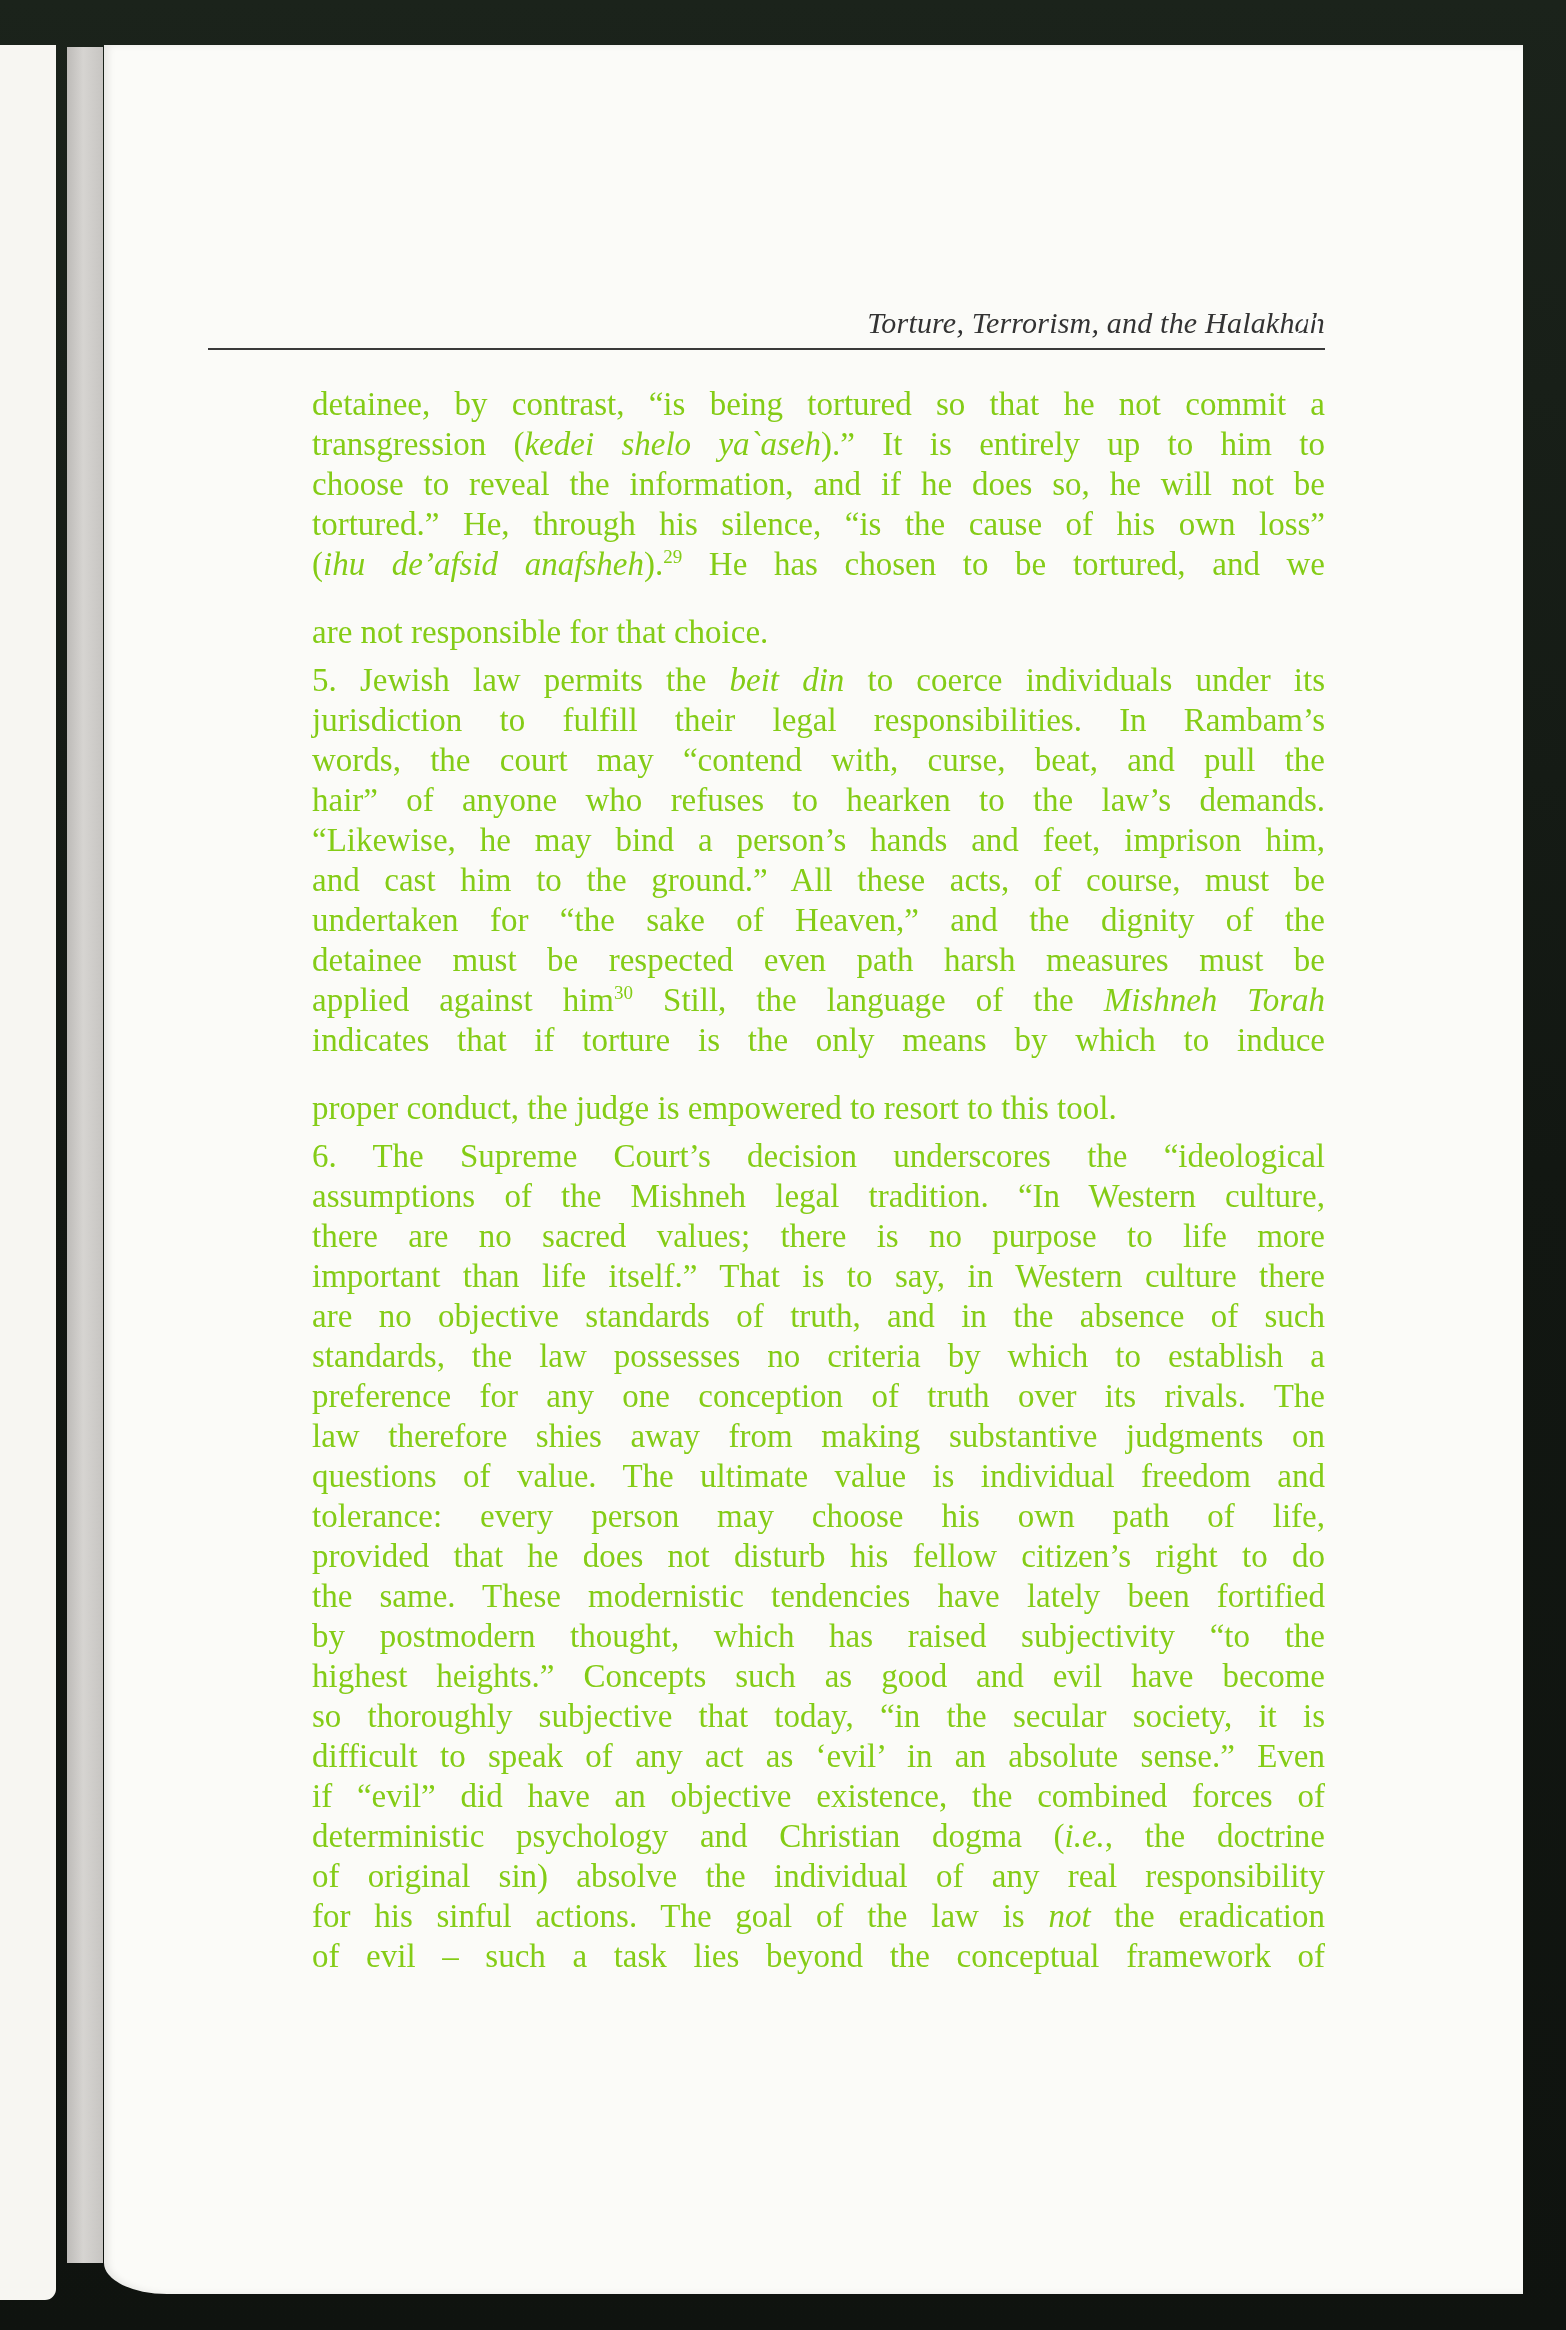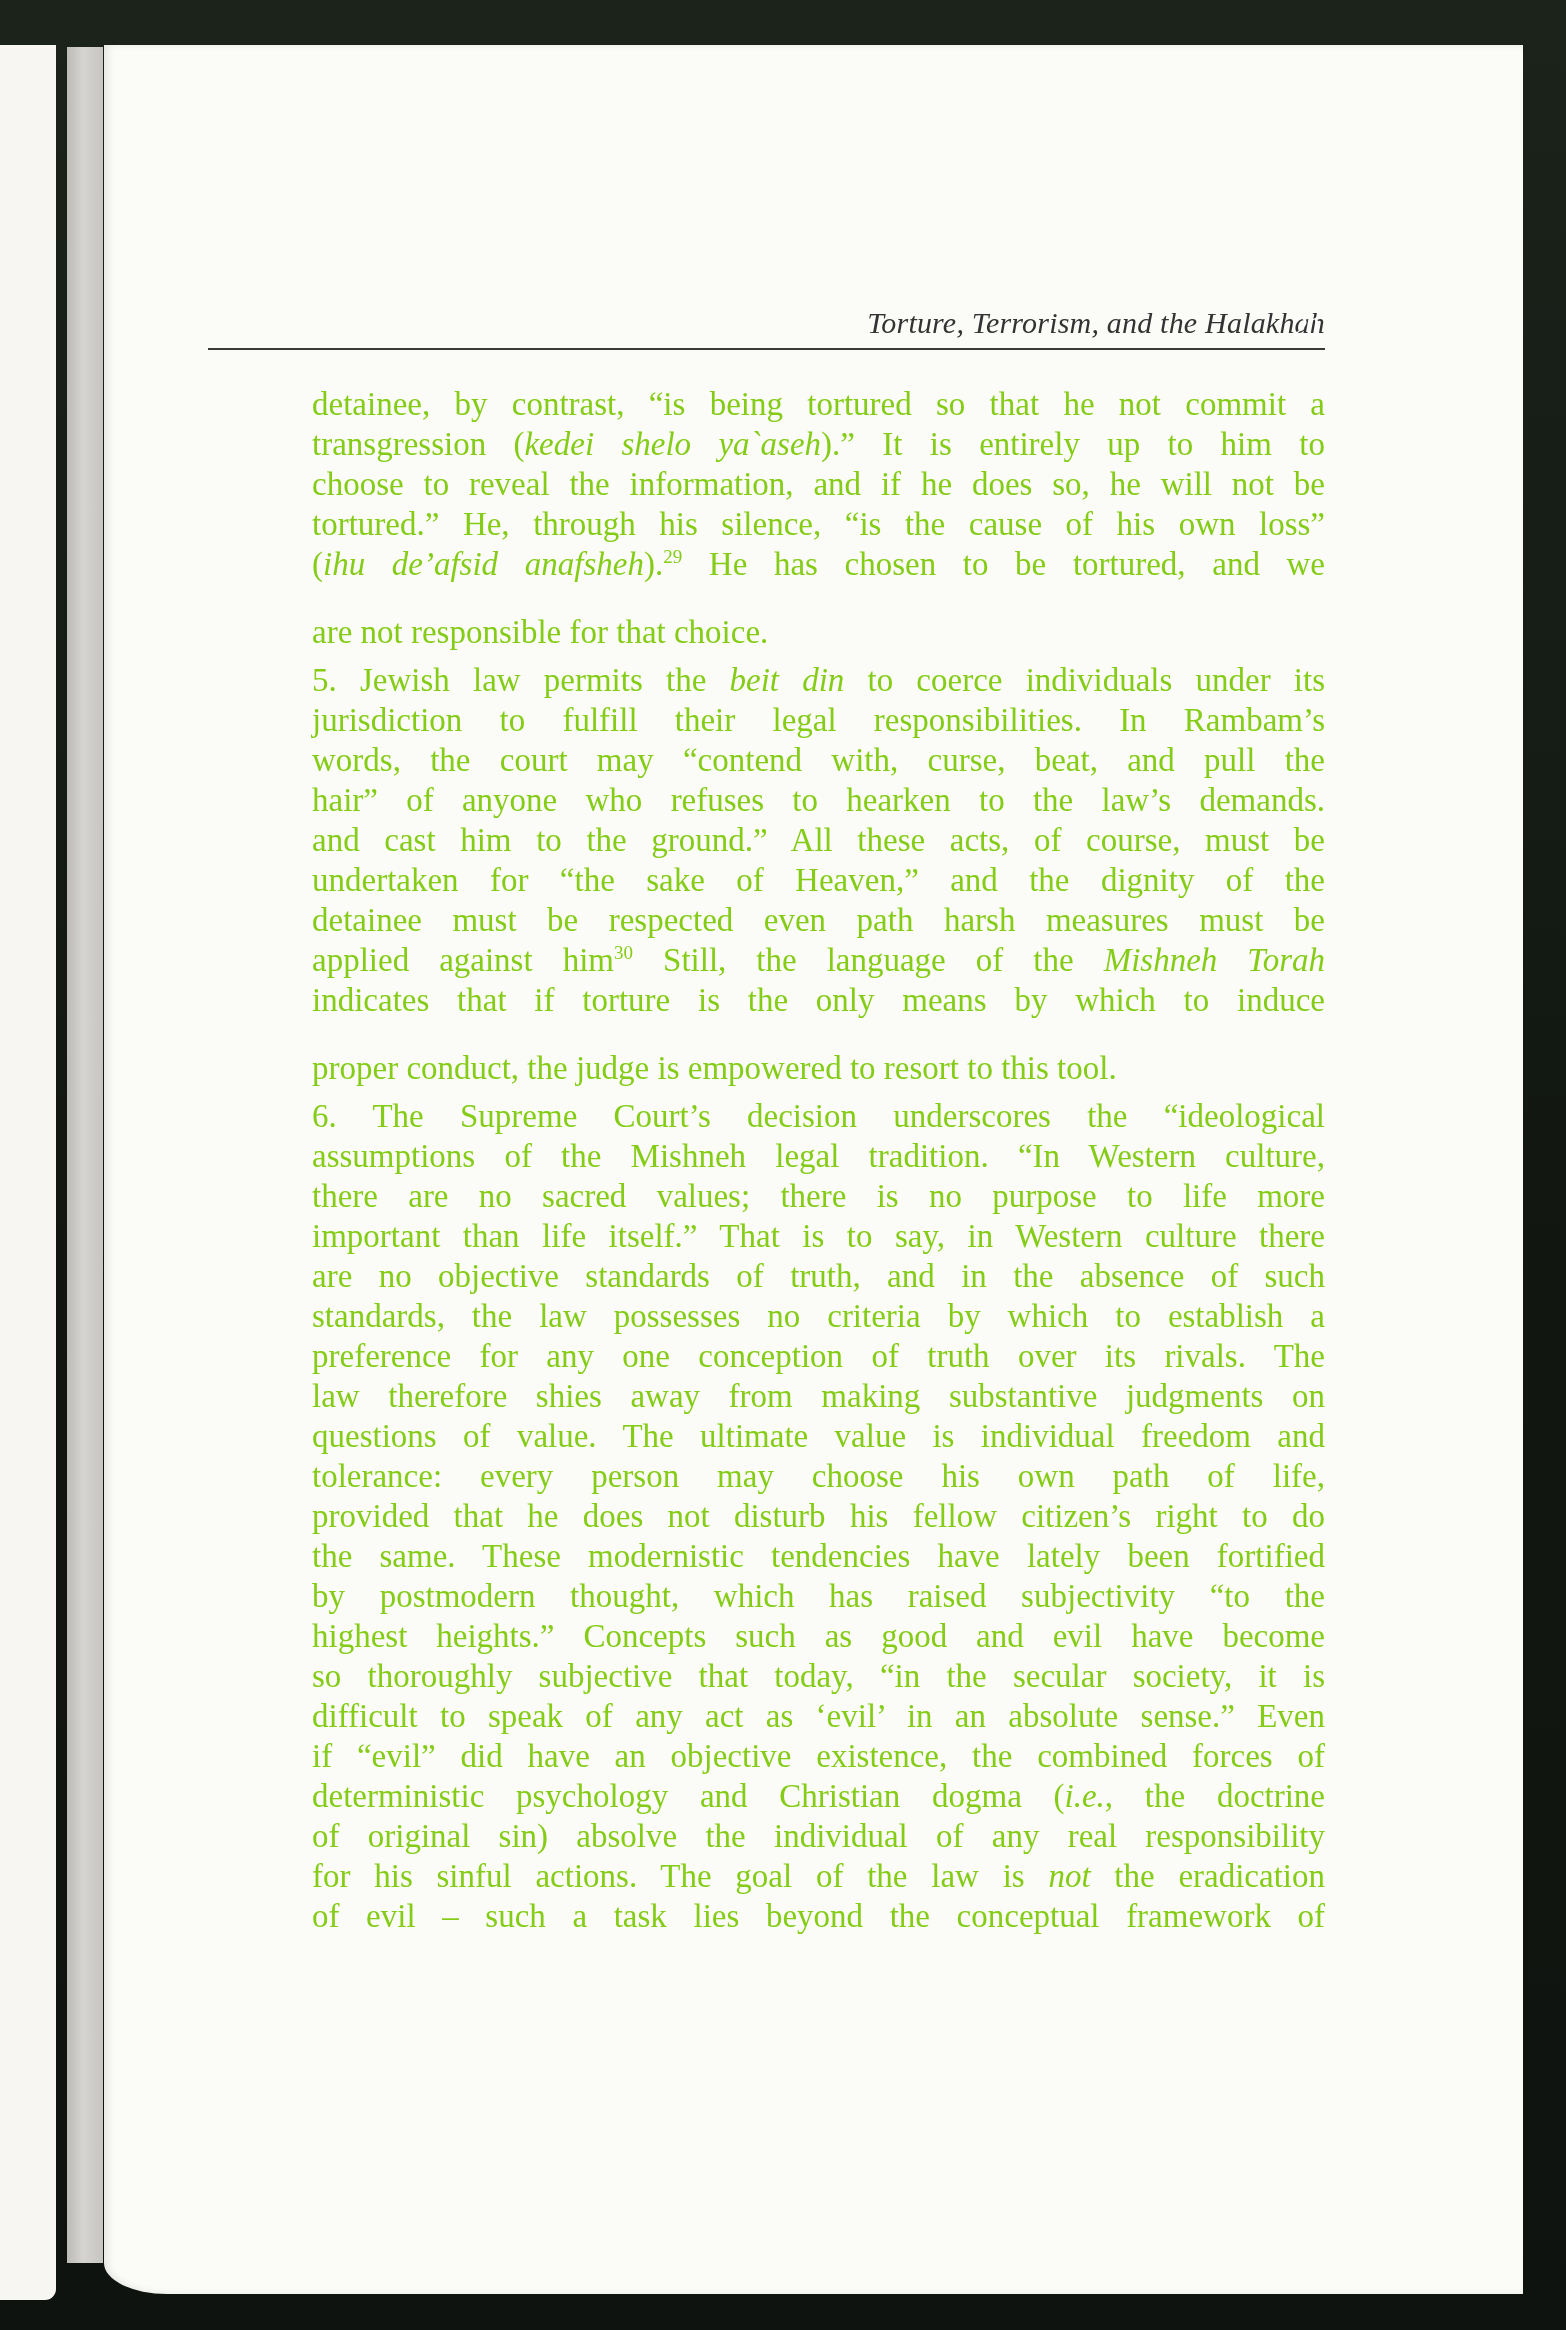--- a/index.html
+++ b/index.html
@@ -73,20 +73,21 @@
       <span class="line">tortured.” He, through his silence, “is the cause of his own loss”</span>
       <span class="line">(<span class="it">ihu de’afsid anafsheh</span>).<sup>29</sup> He has chosen to be tortured, and we</span>
       <span class="line last">are not responsible for that choice.</span>
     </div>
     <div class="para-gap"></div>
     <div>
       <span class="line">5. Jewish law permits the <span class="it">beit din</span> to coerce individuals under its</span>
       <span class="line">jurisdiction to fulfill their legal responsibilities. In Rambam’s</span>
       <span class="line">words, the court may “contend with, curse, beat, and pull the</span>
       <span class="line">hair” of anyone who refuses to hearken to the law’s demands.</span>
+      <span class="line">“Likewise, he may bind a person’s hands and feet, imprison him,</span>
       <span class="line">and cast him to the ground.” All these acts, of course, must be</span>
       <span class="line">undertaken for “the sake of Heaven,” and the dignity of the</span>
       <span class="line">detainee must be respected even path harsh measures must be</span>
       <span class="line">applied against him<sup>30</sup> Still, the language of the <span class="it">Mishneh Torah</span></span>
       <span class="line">indicates that if torture is the only means by which to induce</span>
       <span class="line last">proper conduct, the judge is empowered to resort to this tool.</span>
     </div>
     <div class="para-gap"></div>
     <div>
       <span class="line">6. The Supreme Court’s decision underscores the “ideological</span>

